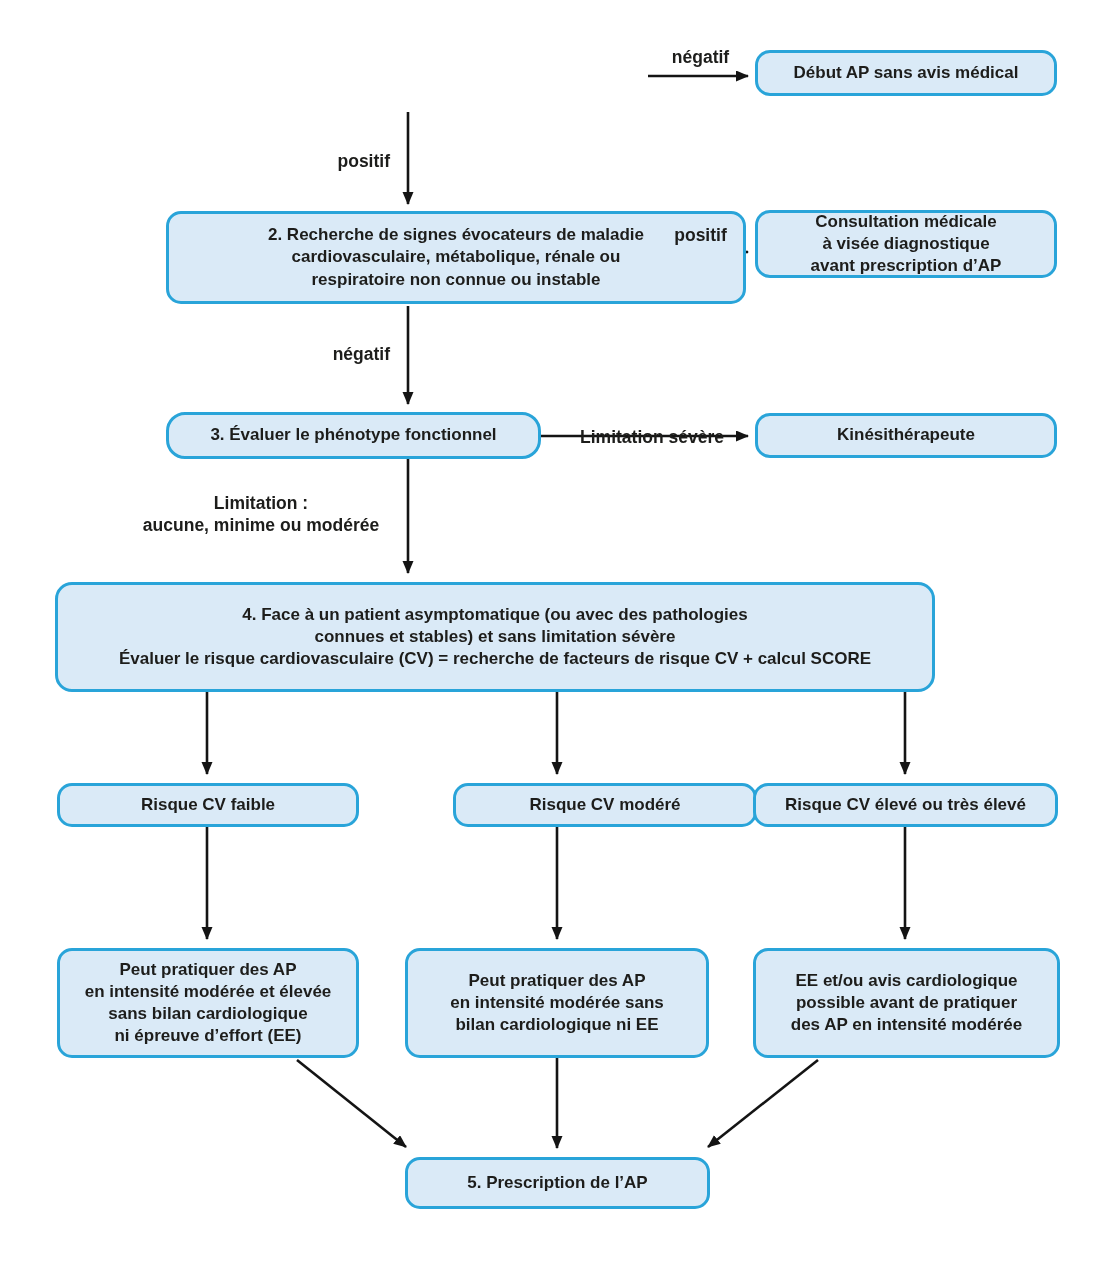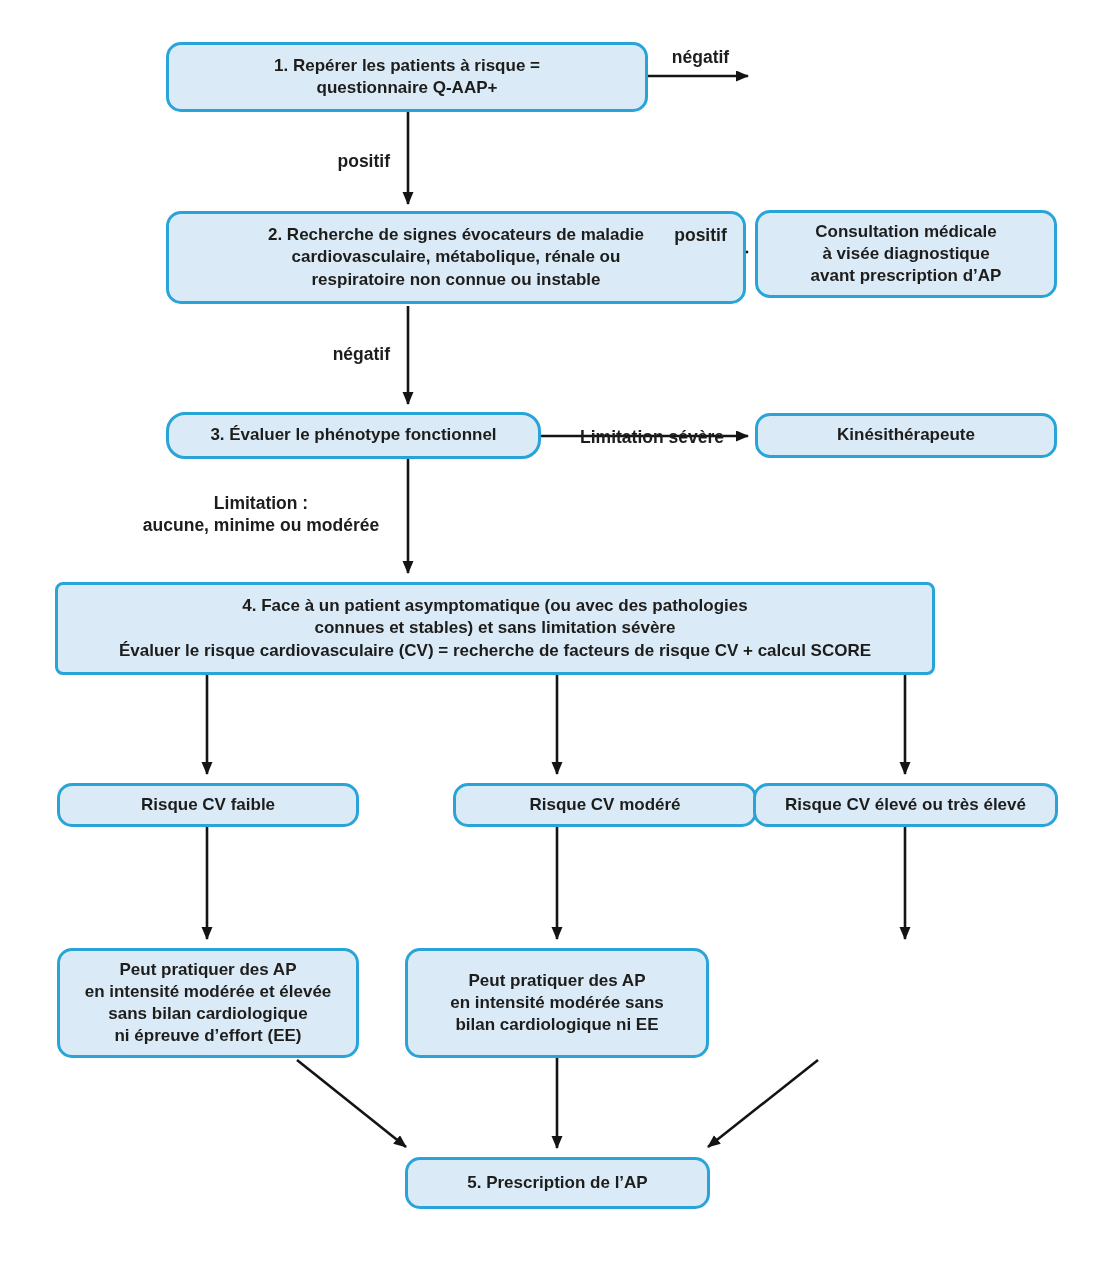--- a/index.html
+++ b/index.html
@@ -67,48 +67,50 @@
     <line x1="557" y1="675" x2="557" y2="774" marker-end="url(#ah)"></line>
     <line x1="905" y1="675" x2="905" y2="774" marker-end="url(#ah)"></line>
     <line x1="207" y1="827" x2="207" y2="939" marker-end="url(#ah)"></line>
     <line x1="557" y1="827" x2="557" y2="939" marker-end="url(#ah)"></line>
     <line x1="905" y1="827" x2="905" y2="939" marker-end="url(#ah)"></line>
     <line x1="297" y1="1060" x2="406" y2="1147" marker-end="url(#ah)"></line>
     <line x1="557" y1="1058" x2="557" y2="1148" marker-end="url(#ah)"></line>
     <line x1="818" y1="1060" x2="708" y2="1147" marker-end="url(#ah)"></line>
   </svg>
 
-  <div class="node" style="left:166px;top:42px;width:482px;height:70px;">1. Repérer les patients à risque =
-questionnaire Q-AAP+</div>
+  <div class="node" style="left:755px;top:50px;width:302px;height:46px;">Début AP sans avis médical</div>
 
   <div class="node" style="left:166px;top:211px;width:580px;height:93px;">2. Recherche de signes évocateurs de maladie
 cardiovasculaire, métabolique, rénale ou
 respiratoire non connue ou instable</div>
-  <div class="node" style="left:755px;top:210px;width:302px;height:88px;">Consultation médicale
+  <div class="node" style="left:755px;top:210px;width:302px;height:68px;">Consultation médicale
 à visée diagnostique
 avant prescription d’AP</div>
 
   <div class="node" style="left:166px;top:412px;width:375px;height:47px;border-radius:19px;">3. Évaluer le phénotype fonctionnel</div>
   <div class="node" style="left:755px;top:413px;width:302px;height:45px;">Kinésithérapeute</div>
 
-  <div class="node" style="left:55px;top:582px;width:880px;height:93px;border-radius:8px;">4. Face à un patient asymptomatique (ou avec des pathologies
+  <div class="node" style="left:55px;top:582px;width:880px;height:110px;border-radius:17px;">4. Face à un patient asymptomatique (ou avec des pathologies
 connues et stables) et sans limitation sévère
 Évaluer le risque cardiovasculaire (CV) = recherche de facteurs de risque CV + calcul SCORE</div>
 
   <div class="node" style="left:57px;top:783px;width:302px;height:44px;">Risque CV faible</div>
   <div class="node" style="left:405px;top:783px;width:304px;height:44px;margin-left:48px;">Risque CV modéré</div>
   <div class="node" style="left:753px;top:783px;width:305px;height:44px;">Risque CV élevé ou très élevé</div>
 
   <div class="node" style="left:57px;top:948px;width:302px;height:110px;">Peut pratiquer des AP
 en intensité modérée et élevée
 sans bilan cardiologique
 ni épreuve d’effort (EE)</div>
   <div class="node" style="left:405px;top:948px;width:304px;height:110px;">Peut pratiquer des AP
 en intensité modérée sans
 bilan cardiologique ni EE</div>
+  <div class="node" style="left:753px;top:948px;width:307px;height:110px;">EE et/ou avis cardiologique
+possible avant de pratiquer
+des AP en intensité modérée</div>
 
   <div class="node" style="left:405px;top:1157px;width:305px;height:52px;">5. Prescription de l’AP</div>
 
   <div class="edge-label center" style="left:648px;top:46px;width:105px;">négatif</div>
   <div class="edge-label right" style="left:255px;top:150px;width:135px;">positif</div>
   <div class="edge-label center" style="left:648px;top:224px;width:105px;">positif</div>
   <div class="edge-label right" style="left:255px;top:343px;width:135px;">négatif</div>
   <div class="edge-label center" style="left:557px;top:426px;width:190px;">Limitation sévère</div>
   <div class="edge-label center" style="left:105px;top:492px;width:312px;">Limitation :
 aucune, minime ou modérée</div>

